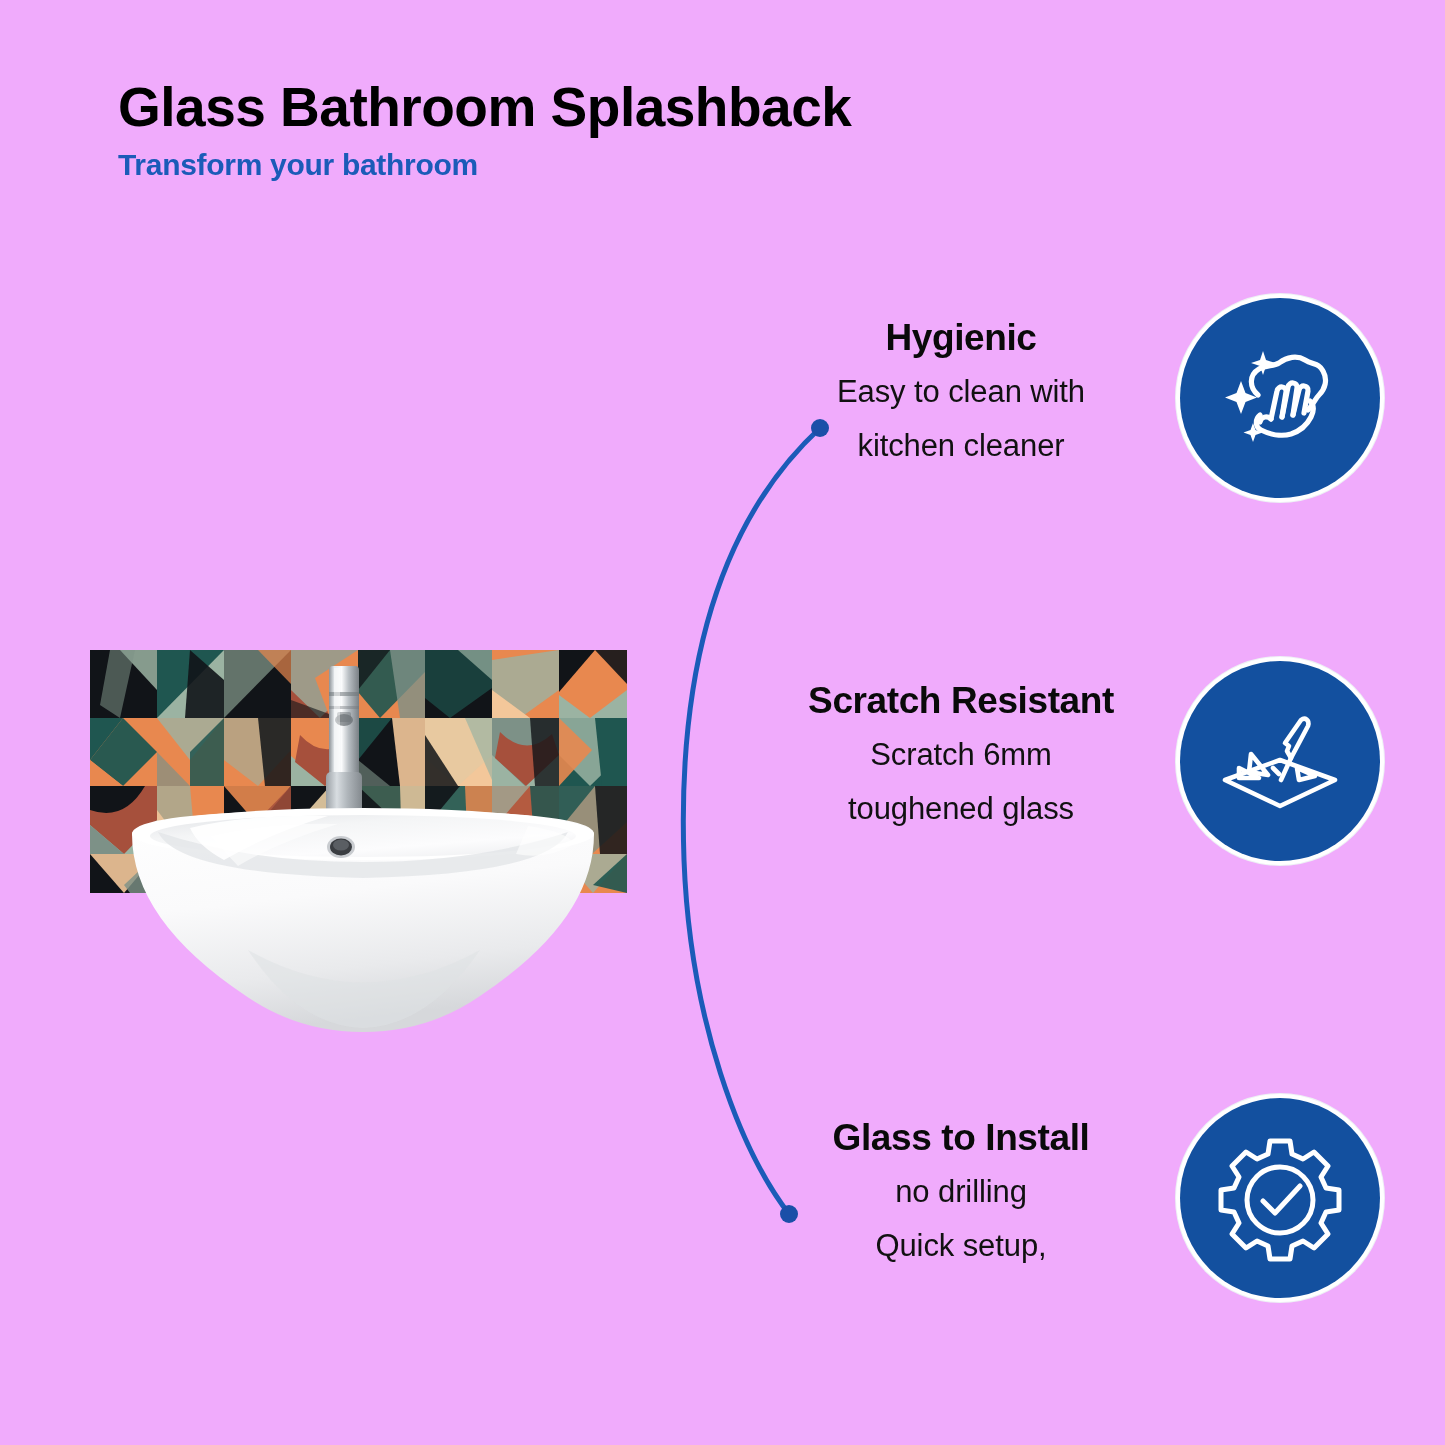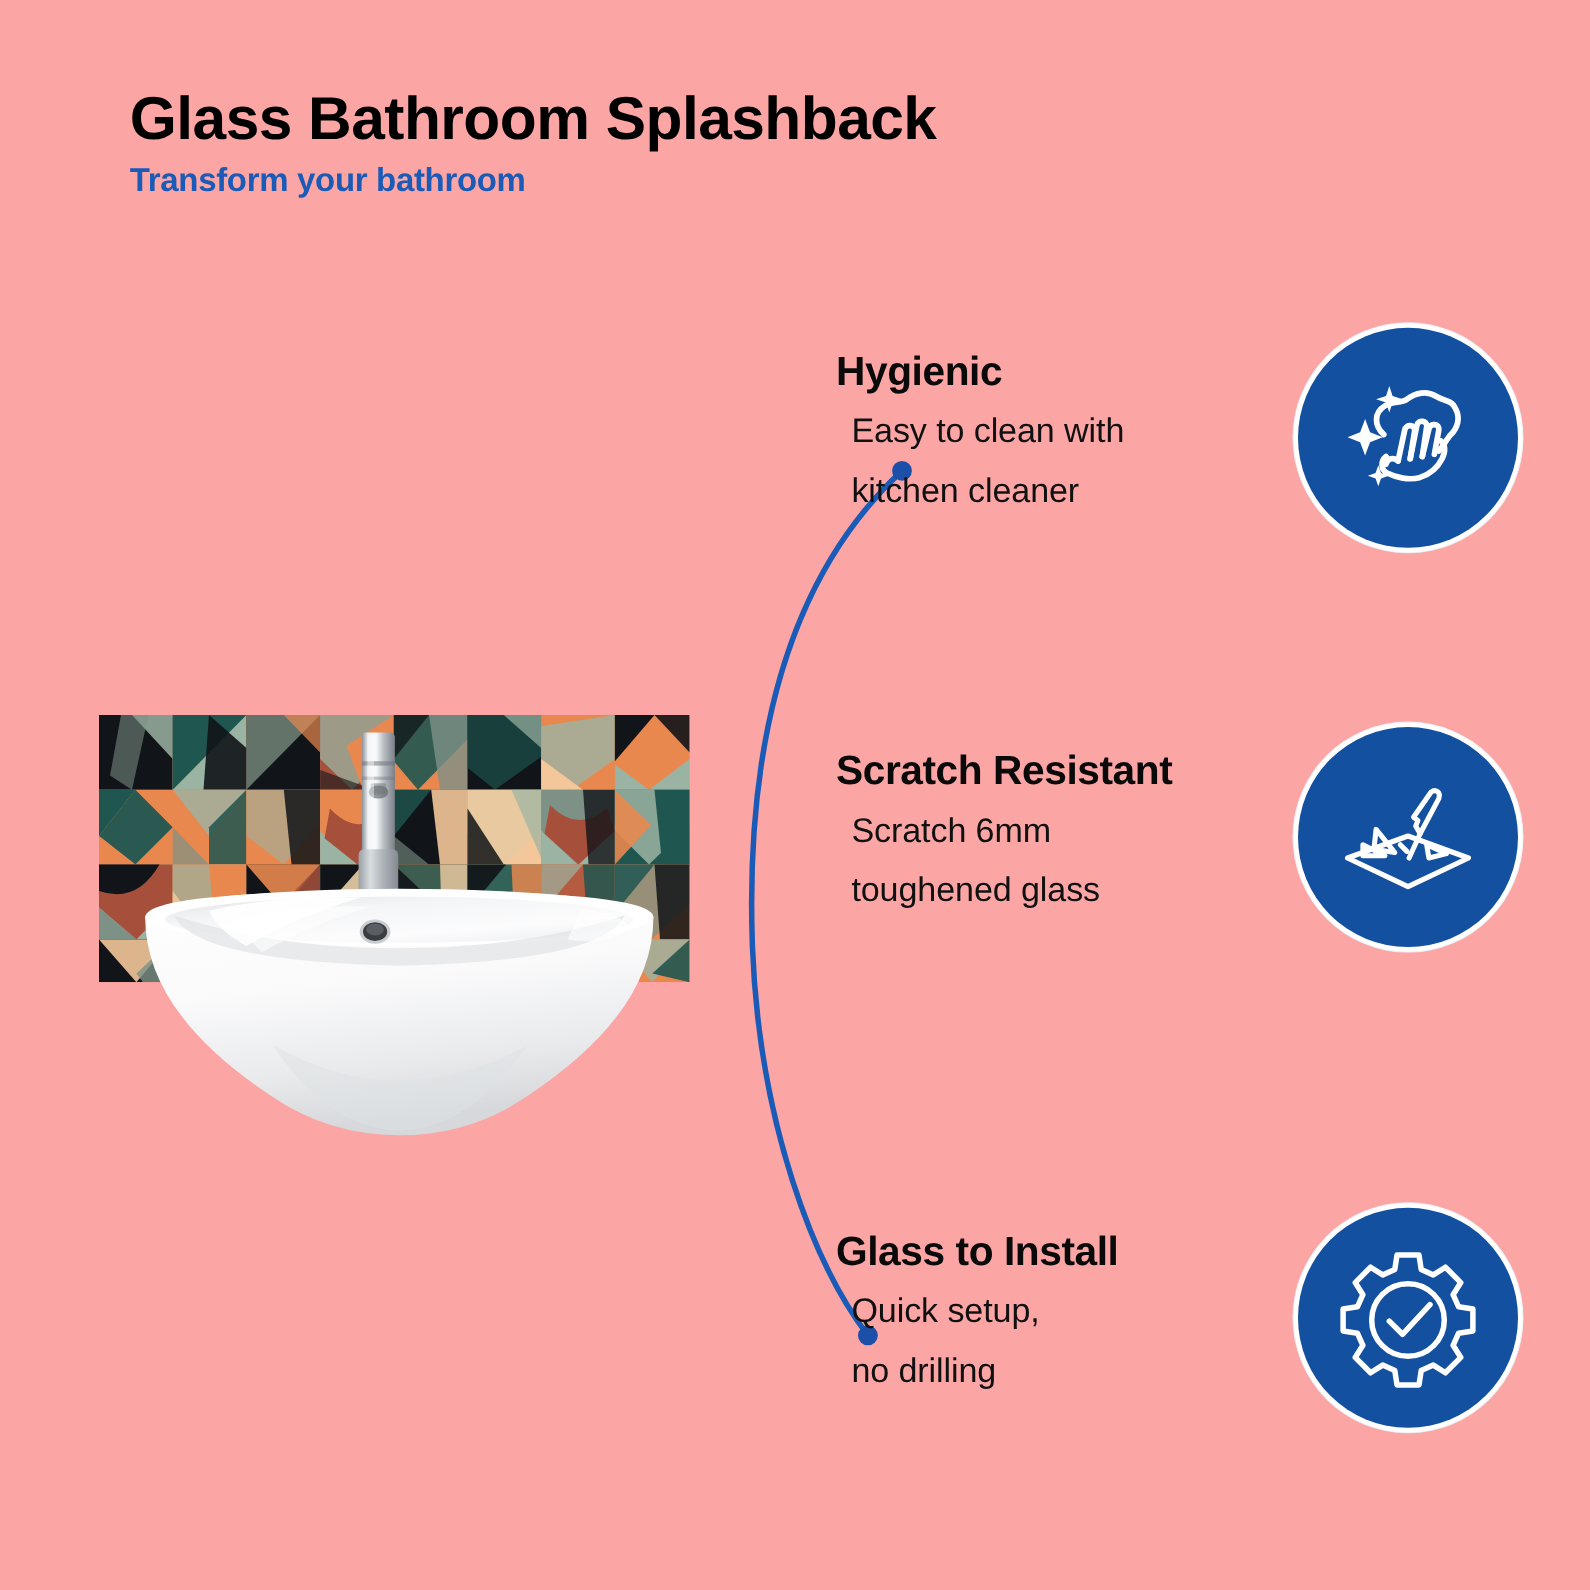--- a/index.html
+++ b/index.html
@@ -94,21 +94,21 @@
     height: 210px;
     display: flex;
     align-items: center;
   }
   #feature-row-0 { top: 293px; }
   #feature-row-1 { top: 656px; }
   #feature-row-2 { top: 1093px; }
 
   .feature-text {
     flex: 1 1 auto;
-    text-align: left;
+    text-align: center;
     padding-right: 18px;
   }
   .feature-title {
     font-family: "Liberation Sans", sans-serif;
     font-size: 37px;
     font-weight: bold;
     color: #0a0a0a;
     letter-spacing: -0.4px;
     line-height: 1.12;
     margin: 0 0 4px 0;
@@ -133,21 +133,21 @@
     box-shadow: 0 0 0 4px #ffffff, 0 0 0 5px #eef1f5;
     display: flex;
     align-items: center;
     justify-content: center;
   }
   .feature-badge svg { display: block; }
 </style>
 </head>
 <body>
 
-<div id="canvas" style="background: #fca5a5;">
+<div id="canvas" style="background: #f0abfc;">
 
   <div id="header">
     <h1 id="page-title" style="color: rgb(0, 0, 0);">Glass Bathroom Splashback</h1>
     <h2 id="page-subtitle" style="color: rgb(27, 91, 184);">Transform your bathroom</h2>
   </div>
 
   <div id="product-photo">
 
     <div id="splashback-panel">
       <svg id="splashback-svg" width="537" height="243" viewBox="0 0 537 243" xmlns="http://www.w3.org/2000/svg">
@@ -434,22 +434,22 @@
           <path d="M82 72 L100 80 L84 84 Z"></path>
           <path d="M58 72 L64 78"></path>
         </g>
       </svg>
     </div>
   </div>
 
   <div class="feature-row" id="feature-row-2">
     <div class="feature-text">
       <p class="feature-title">Glass to Install</p>
+      <p class="feature-desc">no drilling</p>
       <p class="feature-desc">Quick setup,</p>
-      <p class="feature-desc">no drilling</p>
     </div>
     <div class="feature-badge" style="background: rgb(19, 80, 159);">
       <svg width="130" height="130" viewBox="0 0 130 130" xmlns="http://www.w3.org/2000/svg">
         <g fill="none" stroke="#FFFFFF" stroke-width="5" stroke-linecap="round" stroke-linejoin="round">
 
           <path d="M55 8 L75 8 L77 21 L88 26 L99 19 L113 33 L106 44 L111 55 L124 57 L124 77
                    L111 79 L106 90 L113 101 L99 115 L88 108 L77 113 L75 126 L55 126
                    L53 113 L42 108 L31 115 L17 101 L24 90 L19 79 L6 77 L6 57
                    L19 55 L24 44 L17 33 L31 19 L42 26 L53 21 Z"></path>
 

